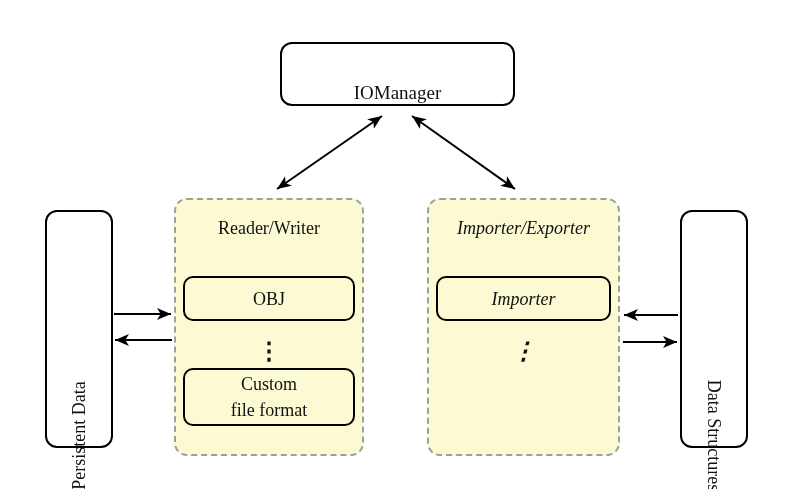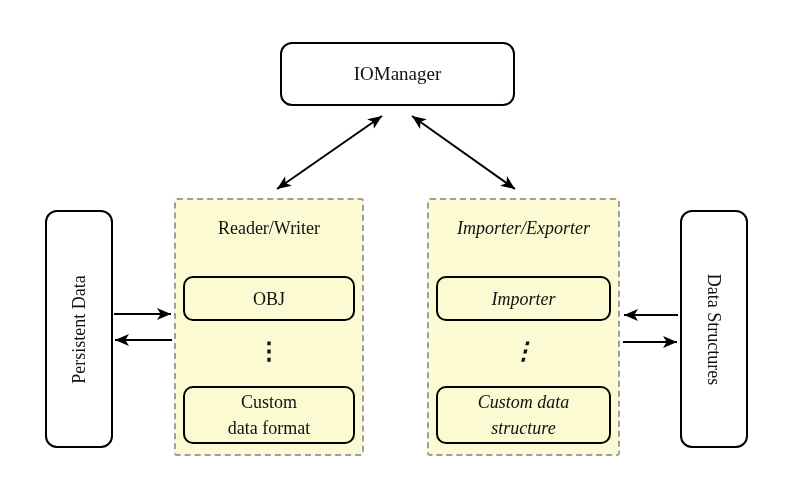--- a/index.html
+++ b/index.html
@@ -27,21 +27,21 @@
   .arrows line {
     stroke: #000000;
     stroke-width: 2;
   }
   .node {
     position: absolute;
     background: #ffffff;
     border: 2.5px solid #000000;
     border-radius: 12px;
     display: flex;
-    align-items: center;
+    align-items: flex-end;
     justify-content: center;
     box-sizing: border-box;
   }
   .iomanager {
     left: 280px;
     top: 42px;
     width: 235px;
     height: 64px;
     font-size: 19px;
   }
@@ -60,21 +60,21 @@
   .vtext-cw {
     transform: rotate(90deg);
     white-space: nowrap;
   }
   .group {
     position: absolute;
     top: 198px;
     height: 258px;
     background: #FCFAD2;
     border: 2px dashed #9E9E9E;
-    border-radius: 3px;
+    border-radius: 13px;
     box-sizing: border-box;
   }
   .group-left { left: 174px; width: 190px; }
   .group-right { left: 427px; width: 193px; font-style: italic; }
   .group-title {
     position: absolute;
     top: 18px;
     left: 0;
     width: 100%;
     text-align: center;
@@ -90,21 +90,21 @@
     display: flex;
     flex-direction: column;
     align-items: center;
     justify-content: center;
     text-align: center;
     font-size: 18px;
     line-height: 26px;
     box-sizing: border-box;
   }
   .inner-top { top: 76px; height: 45px; }
-  .inner-bottom { top: 186px; height: 58px; text-align: right; }
+  .inner-bottom { top: 168px; height: 58px; text-align: right; }
   .ellipsis {
     position: absolute;
     top: 130px;
     left: 0;
     width: 100%;
     text-align: center;
     font-size: 24px;
     line-height: 42px;
     font-weight: bold;
     color: #111111;
@@ -142,29 +142,25 @@
   </div>
 
   <div class="group group-left">
     <div class="group-title">Reader/Writer</div>
     <div class="inner-box inner-top">
       <span>OBJ</span>
     </div>
     <div class="ellipsis">⋮</div>
     <div class="inner-box inner-bottom">
       <span>Custom</span>
-      <span>data format</span>
+      <span>file format</span>
     </div>
   </div>
 
   <div class="group group-right">
     <div class="group-title">Importer/Exporter</div>
     <div class="inner-box inner-top">
       <span>Importer</span>
     </div>
     <div class="ellipsis">⋮</div>
-    <div class="inner-box inner-bottom">
-      <span>Custom data</span>
-      <span>structure</span>
-    </div>
   </div>
 
 </div>
 
 </body></html>

